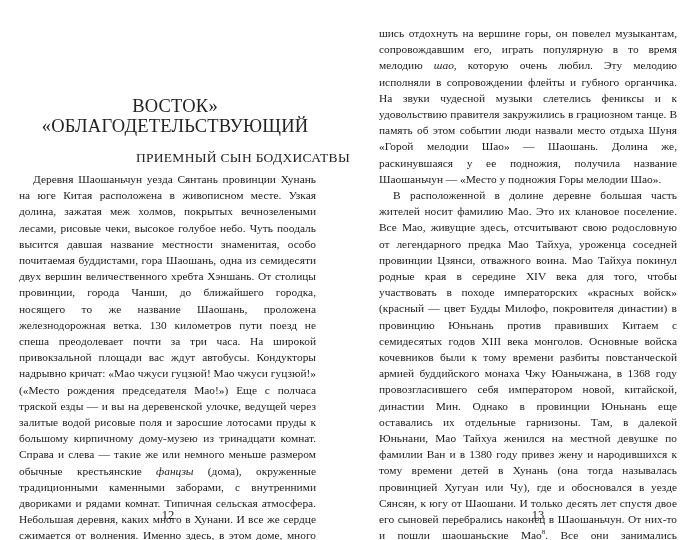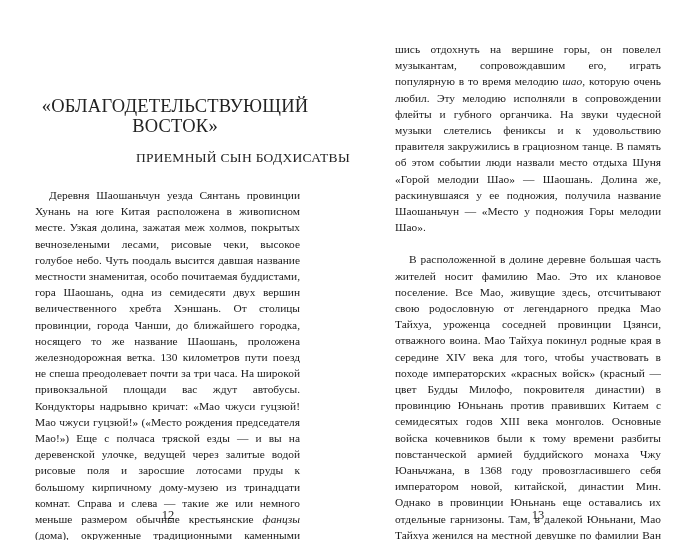--- a/index.html
+++ b/index.html
@@ -6,21 +6,21 @@
   body {
     width:700px; height:540px; background:#ffffff; position:relative; overflow:hidden;
     font-family:"Liberation Serif","DejaVu Serif",serif; color:#1a1a1a;
   }
   .page { position:absolute; top:0; height:540px; }
   .page.left { left:0; width:350px; }
   .page.right { left:350px; width:350px; }
   .text-block { position:absolute; font-size:11.4px; line-height:16.2px; text-align:justify; }
   .left .text-block { left:19px; width:297px; top:162px; }
   .right .text-block { left:29px; width:298px; top:25px; }
-  .para { margin:16px; text-indent:14px; }
+  .para { margin:0; text-indent:14px; }
   .para.cont { text-indent:0; }
   .chapter-title {
     position:absolute; left:0; width:350px; top:96px; text-align:center;
     font-size:18.5px; line-height:20px; letter-spacing:0.2px; color:#222;
   }
   .section-title {
     position:absolute; left:0; width:350px; top:150px; text-align:right;
     font-size:13.5px; letter-spacing:0.3px; color:#222;
   }
   .left .text-block { top:171px; }
@@ -28,22 +28,22 @@
   .left .page-number { left:148px; }
   .right .page-number { left:168px; }
   i { font-style:italic; }
   sup { font-size:7px; line-height:0; }
 </style>
 </head>
 <body>
 
 <div class="page left">
   <div class="chapter-title">
+    <div>ВОСТОК»</div>
     <div>«ОБЛАГОДЕТЕЛЬСТВУЮЩИЙ</div>
-    <div>ВОСТОК»</div>
   </div>
   <div class="section-title">ПРИЕМНЫЙ СЫН БОДХИСАТВЫ</div>
   <div class="text-block">
     <p class="para">
       <span>Деревня Шаошаньчун уезда Сянтань провинции Хунань на юге Китая расположена в живописном месте. Узкая долина, зажатая меж холмов, покрытых вечнозелеными лесами, рисовые чеки, высокое голубое небо. Чуть поодаль высится давшая название местности знаменитая, особо почитаемая буддистами, гора Шаошань, одна из семидесяти двух вершин величественного хребта Хэншань. От столицы провинции, города Чанши, до ближайшего городка, носящего то же название Шаошань, проложена железнодорожная ветка. 130 километров пути поезд не спеша преодолевает почти за три часа. На широкой привокзальной площади вас ждут автобусы. Кондукторы надрывно кричат: «Мао чжуси гуцзюй! Мао чжуси гуцзюй!» («Место рождения председателя Мао!») Еще с полчаса тряской езды — и вы на деревенской улочке, ведущей через залитые водой рисовые поля и заросшие лотосами пруды к большому кирпичному дому-музею из тринадцати комнат. Справа и слева — такие же или немного меньше размером обычные крестьянские </span><i>фанцзы</i><span> (дома), окруженные традиционными каменными заборами, с внутренними двориками и рядами комнат. Типичная сельская атмосфера. Небольшая деревня, каких много в Хунани. И все же сердце сжимается от волнения. Именно здесь, в этом доме, много лет назад родился один из тех людей, которым суждено было изменить историю XX века. Человек, чье имя миллионы людей до сих пор произносят с дрожью в голосе. Одни — обожая, другие — ненавидя. Революционер, перевернувший уклад жизни 600 миллионов! Патриот, заставивший мировых политиков признать Китай великой державой! Тиран, обрекший миллионы людей на голод и смерть! Мао Цзэдун.</span>
     </p>
 
   </div>
   <div class="page-number">12</div>
 </div>

